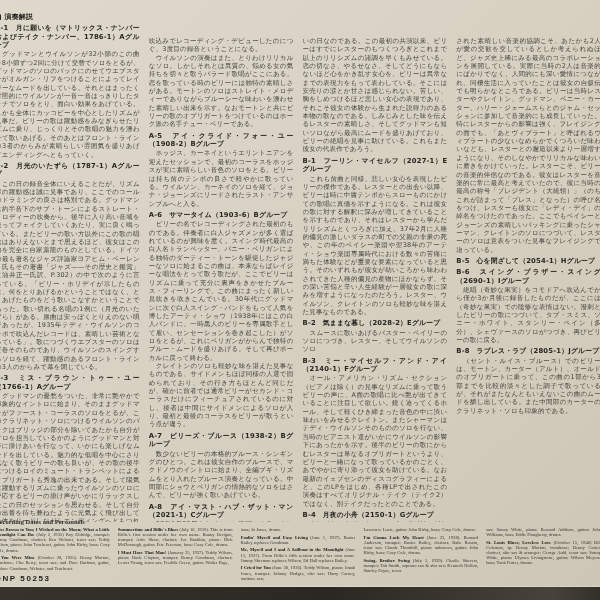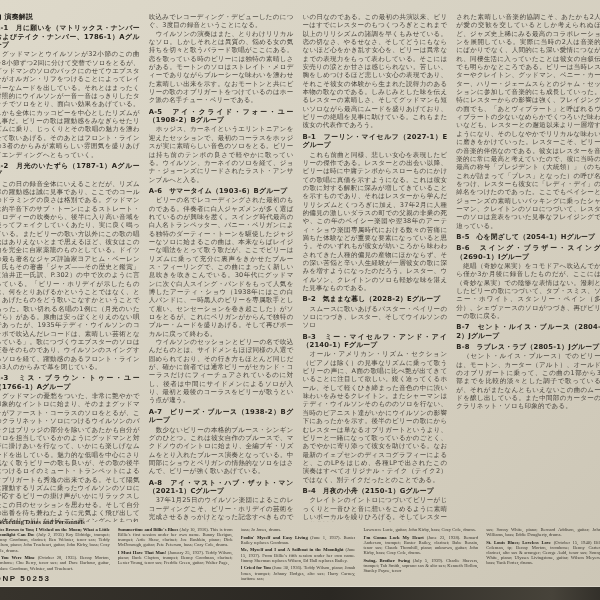--- a/index.html
+++ b/index.html
@@ -7,21 +7,21 @@
         background:linear-gradient(135deg,#ded9ca 0%,#d8d3c4 35%,#d3cdbd 70%,#ccc6b6 100%);
         font-family:"DejaVu Sans",sans-serif;}
   
   #jp-cols{position:absolute;left:-5px;top:13px;width:606px;height:509px;
            display:flex;gap:9px;}
   #jp-cols .col{flex:1;overflow:hidden;font-size:6.5px;line-height:8.35px;
                 color:#46423b;text-align:justify;letter-spacing:.2px;}
   #jp-cols .sect{font-weight:700;color:#26231e;font-size:7px;margin-bottom:3px;}
   #jp-cols .h{font-weight:700;color:#2a261f;font-size:6.8px;margin:3px 0 1px 0;}
   #jp-cols .p{text-indent:7px;}
-  #jp-cols .cont{text-indent:0;}
+  #jp-cols .cont{text-indent:0;margin-top:24px;}
   
   #personnel{position:absolute;left:-5px;top:518px;width:606px;height:69px;}
   #personnel-heading{position:absolute;left:0;top:0;font-family:"Liberation Serif",serif;
         font-weight:700;font-size:6.5px;color:#332f28;white-space:nowrap;}
   #en-cols{position:absolute;left:0;top:9px;width:606px;height:58px;display:flex;gap:8px;}
   #en-cols .col{flex:1;overflow:hidden;font-family:"Liberation Serif",serif;
         font-size:4.6px;line-height:5.15px;color:#3b372f;text-align:justify;}
   #en-cols .fp{margin-bottom:2.5px;}
   #en-cols b{color:#26231d;}
   #en-cols .cat{font-family:"Liberation Sans",sans-serif;font-weight:700;
@@ -46,21 +46,21 @@
         <div class="h">A-3　ミス・ブラウン・トゥー・ユー（1766-1）Aグループ</div>
         <div class="p">グッドマンの憂愁をついた、非常に艶やかで印象的なイントロに始まり、そのままグッドマンがファースト・コーラスのソロをとるが、このクラリネット・ソロにつけるウイルソンのバックはブリッジの部分を除いてあたかも自分がソロを担当しているかのようにグッドマンと対等に掛けあいを行なって、いかにも楽しげなムードを出している。魅力的な低唱を中心にさり気なく歌うビリーの歌も良いが、その歌の後半につけるロイのミュート・トランペットによるオブリガートも秀逸の出来である。そして陽気に躍動するリズムに乗ったウイルソンのソロに呼応するビリーの掛け声がいかにリラックスしたこの日のセッションを思わせる。そして自分の出番を待ち兼ねたように元気よく飛び出して全体をリードしながらエンディングへともつれこんで行くロイの生き生きとしたプレイ。すべてが楽しく暖かい雰囲気に満ちた佳作といえよう。以上A面の冒頭を飾る3曲はテディ・ウイルソンのブランスウィック・セッションにおける記念すべき最初の録音であり、ビリーにとっては33年11月、12月の2回にわたるグッドマン楽団との</div>
       </div>
       <div class="col">
         <div class="cont">吹込みでレコーディング・デビューしたのにつぐ、3度目の録音ということになる。</div>
         <div class="p">ウイルソンの演奏はまた、とりわけリリカルなソロ。しかしそれとは異質の、悩める女の気持ちを切々と歌うバラード歌唱がここにある。恋を歌っている時のビリーには独特の素晴しさがある。モートンのソロはストレイト・メロディーでありながらブルーシーな味わいを漂わせた素晴しい出来を示す。なおモートンと共にビリーの歌のオブリガートをつけているのはホーク派の名手チュー・ベリーである。</div>
         <div class="h">A-5　アイ・クライド・フォー・ユー（1908-2）Bグループ</div>
         <div class="p">ホッジス、カーネイというエリントニアンを迎えたセッションで、最初のコーラスをホッジスが実に素晴らしい音色のソロをとる。ビリーは持ち前のテンポの良さで軽やかに歌っている。ウイルソン、カーネイのソロを経て、ジョナ・ジョーンズにリードされたラスト・アンサンブルへと入る。</div>
         <div class="h">A-6　サマータイム（1903-6）Bグループ</div>
         <div class="p">ビリーの名でレコーディングされた最初のものである。伴奏者に白人ジャズメンが多く選ばれているのが興味を惹く。スイング時代最高の白人名トランペッター、バニー・ベリガンによる独特のダーティー・トーンを駆使したジャジーなソロに始まるこの曲は、本来ならばレイジーな唱法をとって歌う歌だが、ここでビリーはリズムに乗って充分に裏声をきかせたブルース・フィーリングで、この曲にまったく新しい息吹きを吹きこんでいる。30年代にグッドマンに次ぐ白人スイング・バンドをもって人気を博したアーティ・ショウ（1938年にはこの白人バンドに、一時黒人のビリーを専属歌手として雇い、センセーションを巻き起こした）がソロをとるが、これにベリガンがからんで独特のブルー・ムードを盛りあげる。そして再びボーカルに戻って終わる。</div>
-        <div class="p">ウイルソンのセッションとビリーの名で吹込んだものとは、サイドメンもほぼ同様の人選で固められており、その行き方もほとんど同じだが、確かに前者では通常ビリーがセカンド・コーラスだけにフィーチュアされているのに対し、後者は中間にサイドメンによるソロが入り、最初と最後のコーラスをビリーが歌うという点が違う。</div>
+        <div class="p">クレイトンのソロも軽妙な味を湛えた見事なものである、サイドメンもほぼ同様の人選で固められており、その行き方もほとんど同じだが、確かに前者では通常ビリーがセカンド・コーラスだけにフィーチュアされているのに対し、後者は中間にサイドメンによるソロが入り、最初と最後のコーラスをビリーが歌うという点が違う。</div>
         <div class="h">A-7　ビリーズ・ブルース（1938-2）Bグループ</div>
         <div class="p">数少ないビリーの本格的ブルース・シンギングのひとつ。これは彼女自作のブルースで、マクドノウのイントロに始まり、全編ブギ・リズムをとり入れたブルース演奏となっている。中間部にショウとベリガンの情熱的なソロをはさんで、ビリーが強く歌いあげている。</div>
         <div class="h">A-8　アイ・マスト・ハブ・ザット・マン（2021-1）Cグループ</div>
         <div class="p">37年1月25日のウイルソン楽団によるこのレコーディングこそ、ビリー・ホリデイの芸術を完成させるきっかけとなった記念すべきものである。すなわち、当時カンサス・シティからニューヨーク入りしたばかりのカウント・ベイシー楽団のメンバーがこの吹込みに参加し、音楽的にも人間的にも生涯の友となったレスター・ヤングとの出会</div>
       </div>
       <div class="col">
         <div class="cont">いの日なのである。この最初の共演以来、ビリーはすでにレスターのもつくつろぎとこれまで以上のリリシズムの諸調を早くもみせている。恋の切なさ、やるせなさ、そしてどうにもならないほど心をかき乱す女心を、ビリーは異常なまでの表現力をもって表わしている。そこには安売りの涙とか甘さは感じられない。苦しい、胸をしめつけるほど悲しい女心の表現であり、それこそ彼女の体験から生まれた説得力のある本物の歌なのである。しみじみとした味を伝えるレスターの素晴しさ、そしてグッドマンも短いソロながら最高にムードを盛りあげており、ビリーの絶唱を見事に助けている。これもまた彼女の代表作であろう。</div>
         <div class="h">B-1　フーリン・マイセルフ（2027-1）Eグループ</div>
         <div class="p">これも前曲と同様、悲しい女心を表現したビリーの傑作である。レスターとの出会い以降、ビリーは時に中庸テンポからスローものにかけての歌唱に真価を示すようになる。これは彼女の歌に対する解釈に深みが増してきていることを示すものであり、それはレスターから学んだリリシズムとくつろぎに加え、37年2月に人種的偏見の激しいダラスの町での父親の非業の死や、この年のベイシー楽団や翌38年のアーティ・ショウ楽団専属時代における数々の苦痛に満ちた体験などが重要な要素になっていると思う。そのいずれもが彼女が幼いころから味わわされてきた人種的偏見の産物にほかならず、その深い苦悩と辛い人生経験が一層彼女の歌に深みを増すようになったのだろう。レスター、ウイルソン、クレイトンのソロも軽妙な味を湛えた見事なものである。</div>
         <div class="h">B-2　気ままな暮し（2028-2）Eグループ</div>
@@ -68,21 +68,20 @@
         <div class="h">B-3　ミー・マイセルフ・アンド・アイ（2140-1）Fグループ</div>
         <div class="p">オール・アメリカン・リズム・セクション（ピアノは除く）の見事なリズムに乗って歌うビリーの声に、A面の歌唱に比べ艶が出てきていることに注目して欲しい。鋭く迫ってくるホール、そして軽くひき締まった音色の中に渋い味わいをみせるクレイトン。またシャーマンはテディ・ウイルソンそのもののソロを行ない、当時のピアニスト達がいかにウイルソンの影響下にあったかを示す。後半のビリーの歌にからむレスターは単なるオブリガートというより、ビリーと一緒になって歌っているかのごとく、あでやかに寄り添って彼女を助けている。なお最新のイェプセンのディスコグラフィーによると、このLPをはじめ、各種LPで出されたこの演奏はすべてオリジナル・テイク（テイク2）ではなく、別テイクだったとのことである。</div>
         <div class="h">B-4　月夜の小舟（2150-1）Gグループ</div>
         <div class="p">クレイトンのイントロにつづいてビリーがじっくりと一音ひと音に想いをこめるように素晴しいボーカルを繰りひろげる。そしてレスターが前曲以上にビリーの歌を暖かく支えるように寄り添って最高にムードを盛りあげている。ここには歌手と単なる伴奏者の域を超えた心の結びつきが伝わるかのようであり、この2人によってかもし出</div>
       </div>
       <div class="col">
         <div class="cont">された素晴しい音楽的協調こそ、あたかも2人が愛の交歓を交しているとしか考えられぬほど、ジャズ史上稀にみる最高のコラボレーションを展開している。実際に当時の2人は音楽的にばかりでなく、人間的にも深い愛情につながれ、同棲生活に入っていたことは彼女の自叙伝でも明らかなところである。ビリーは当時レスターやクレイトン、グッドマン、ベニー・カーター、ハリー・ジェームスらとのジャム・セッションに参加して音楽的にも成長していった。特にレスターからの影響は強く、フレイジングの面でも、「あとヴィブラート」と呼ばれるヴィブラートの少ないなめらかでくつろいだ味わいなども、レスターとの邂逅以来より一層増すようになり、そのしなやかでリリカルな味わいに磨きをかけていった。レスターこそ、ビリーの音楽的伴侶なのである。彼女はレスターを音楽的に常に最高と考えていたので、彼に当時の最高の称号「プレジデント（大統領）」（のちこれが詰まって「プレス」となった）の呼び名をつけ、レスターも彼女に「レディ・デイ」の綽名をつけたのであった。ここでもベイシーとジョーンズの素晴しいバッキングに乗ったシャーマン、クレイトンのソロにつづいて、レスターのソロは意表をついた見事なフレイジングで迫っている。</div>
         <div class="h">B-5　心を閉ざして（2054-1）Hグループ</div>
         <div class="h">B-6　スイング・ブラザー・スイング（2690-1）Iグループ</div>
         <div class="p">絶唱（奇妙な果実）をコモドアへ吹込んでから僅か3か月後に録音したものだが、ここには（奇妙な果実）での陰惨な表情はない。潑剌としたビリーの歌につづいて、タブ・スミス、ソニー・ホワイト、スタンリー・ペイン（多分）、シェヴァースのソロがつづき、再びビリーの歌に戻る。</div>
-        <div class="h">B-7　セント・ルイス・ブルース（2804-2）Jグループ</div>
         <div class="h">B-8　ラブレス・ラブ（2805-1）Jグループ</div>
         <div class="p">（セント・ルイス・ブルース）でのビリーは、モートン、カーター（アルト）、オールドのオブリガートに乗って、この曲の1部から3部までを比較的淡々とした調子で歌っているが、それがまたなんともいえないこの曲のムードを醸し出している。また中間部のカーターのクラリネット・ソロも印象的である。</div>
       </div>
     </div>
 
   <div id="personnel">
     <div id="personnel-heading">Recording Dates and Personnels</div>
     <div id="en-cols">
         <div class="col">
           <div class="fp"><b>Miss Brown to You; I Wished on the Moon; What a Little Moonlight Can Do:</b><span> (July 2, 1935) Roy Eldridge, trumpet; Benny Goodman, clarinet; Ben Webster, tenor sax; Teddy Wilson, piano; John Trueheart, guitar; John Kirby, bass; Cozy Cole, drums.</span></div>

